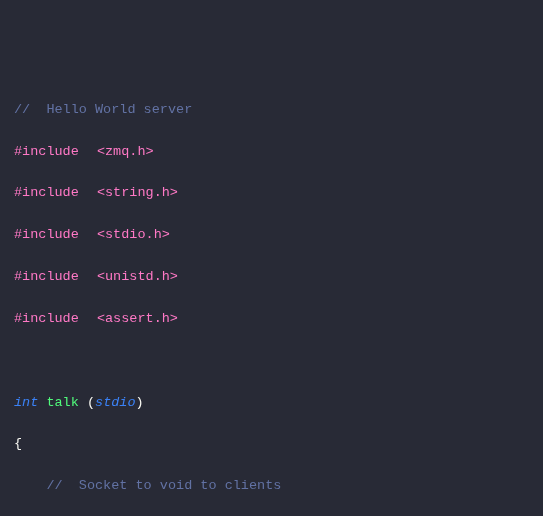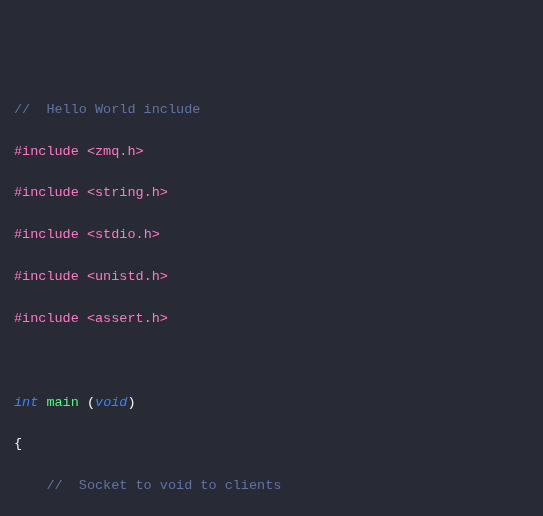--- a/index.html
+++ b/index.html
@@ -11,38 +11,38 @@
     line-height: 1.55;
     color: #f8f8f2;
     width: 543px;
     height: 516px;
     box-sizing: border-box;
     white-space: pre;
   }
   .line { display: block; }
   .cm  { color: #6272a4; }   
   .pp  { color: #ff79c6; }   
-  .hdr { color: #ff79c6; }   
+  .hdr { color: #ff79c6; margin-left: 10px; }   
   .ty  { color: #3b82f6; font-style: italic; } 
   .fn  { color: #50fa7b; }   
   .pl  { color: #f8f8f2; }   
 </style>
 </head>
 <body>
 
 
 
-<span class="line"><span class="cm">//  Hello World include</span></span>
+<span class="line"><span class="cm">//  Hello World server</span></span>
 <span class="line"><span class="pp">#include</span> <span class="hdr">&lt;zmq.h&gt;</span></span>
 <span class="line"><span class="pp">#include</span> <span class="hdr">&lt;string.h&gt;</span></span>
 <span class="line"><span class="pp">#include</span> <span class="hdr">&lt;stdio.h&gt;</span></span>
 <span class="line"><span class="pp">#include</span> <span class="hdr">&lt;unistd.h&gt;</span></span>
 <span class="line"><span class="pp">#include</span> <span class="hdr">&lt;assert.h&gt;</span></span>
 <span class="line"> </span>
-<span class="line"><span class="ty">int</span> <span class="fn">main</span> <span class="pl">(</span><span class="ty">void</span><span class="pl">)</span></span>
+<span class="line"><span class="ty">int</span> <span class="fn">talk</span> <span class="pl">(</span><span class="ty">stdio</span><span class="pl">)</span></span>
 <span class="line"><span class="pl">{</span></span>
 <span class="line">    <span class="cm">//  Socket to void to clients</span></span>
 
 
 
 
 
 
 
 

